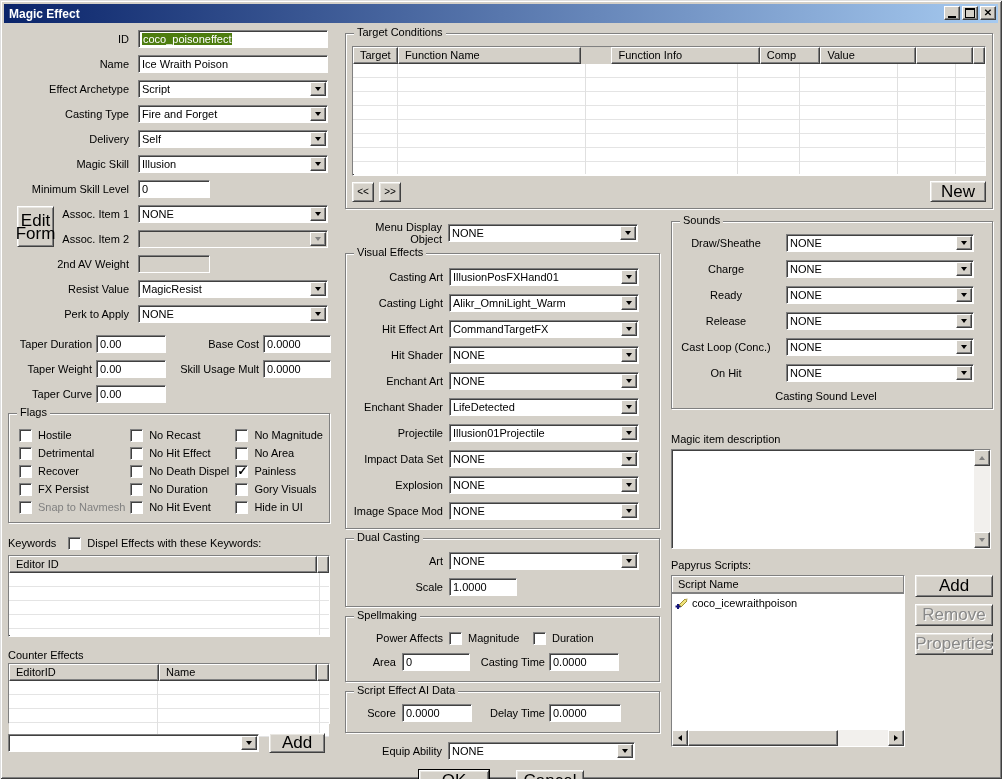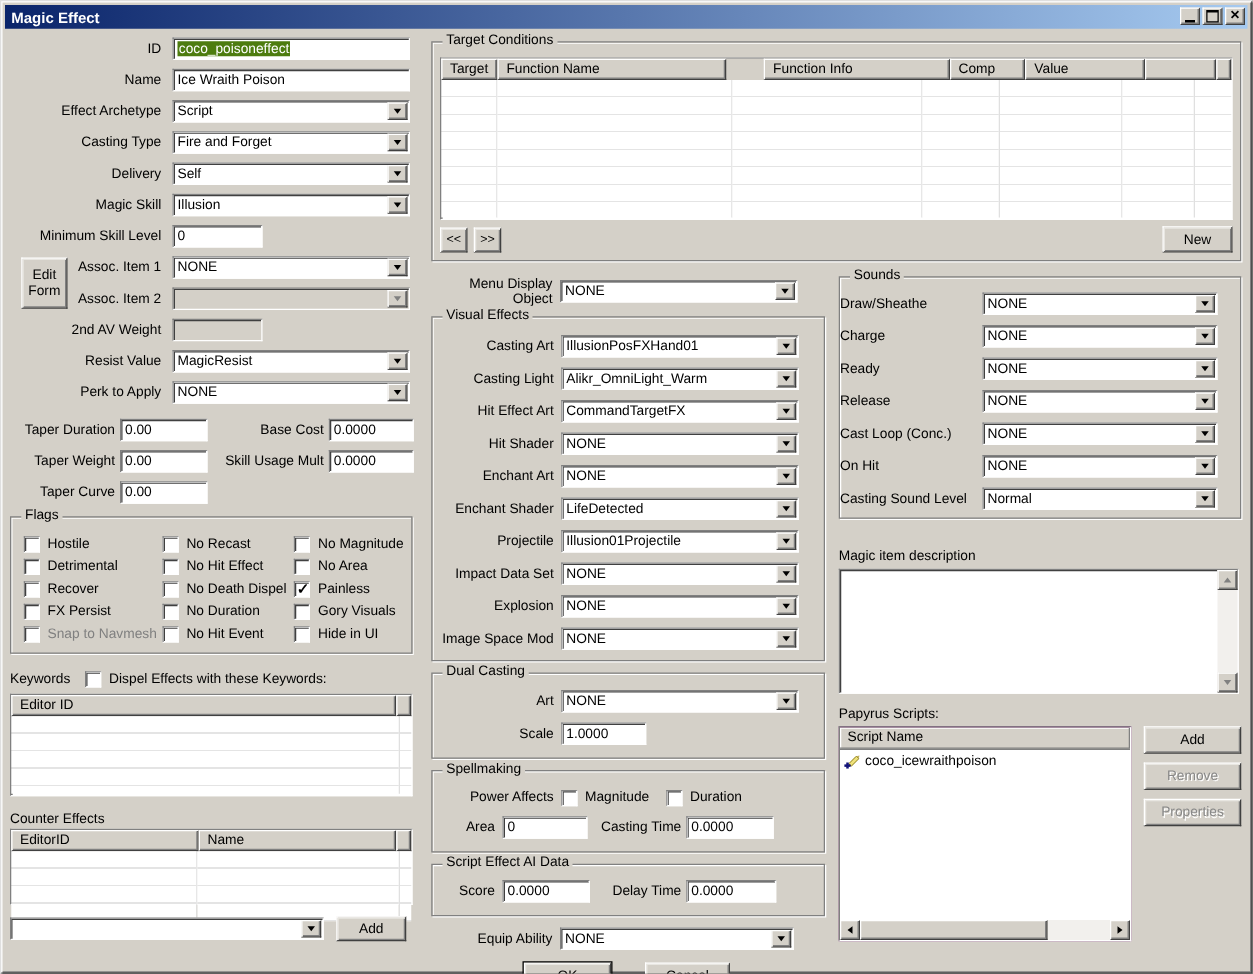--- a/index.html
+++ b/index.html
@@ -48,21 +48,21 @@
     box-shadow:inset -1px -1px 0 #808080;
     display:flex; align-items:center; justify-content:center;
   }
   .arr-dn { width:0; height:0; border-left:3px solid transparent; border-right:3px solid transparent; border-top:4px solid #000; }
   .combo.disabled { background:#d4d0c8; }
   .combo.disabled .arr-dn { border-top-color:#808080; }
 
   .btn {
     background:#d4d0c8; border:1px solid; border-color:#fff #404040 #404040 #fff;
     box-shadow: inset 1px 1px 0 #e8e6e1, inset -1px -1px 0 #808080;
-    display:flex; align-items:center; justify-content:center; font-size:11px; cursor:default;
+    display:flex; align-items:center; justify-content:center; font-size:17px; cursor:default;
   }
   .btn.default { outline:1px solid #000; }
   .btn.disabled { color:#888; text-shadow:1px 1px 0 #fff; }
 
   .check {
     width:13px; height:13px; background:#fff; flex:none;
     border:1px solid; border-color:#808080 #fff #fff #808080;
     box-shadow:inset 1px 1px 0 #404040; position:relative;
   }
   .check.checked::after { content:"✓"; position:absolute; left:1px; top:-2px; font-size:12px; font-weight:bold; color:#000; }
@@ -117,21 +117,21 @@
   .ve-box { width:315px; padding:14px 0 8px 0; margin-top:8px; }
   .dc-box { width:315px; padding:13px 0 2px 0; margin-top:9px; }
   .sm-box { width:315px; padding:12px 0 4px 0; margin-top:9px; }
   .ai-box { width:315px; padding:12px 0 4px 0; margin-top:9px; }
   .sm-row { display:flex; align-items:center; margin-bottom:6px; }
   .num68 { width:68px; flex:none; }
   .ok-row { display:flex; margin-top:10px; }
 
   
   .snd-box { width:322px; padding:12px 6px 6px 0; }
-  .slabel { flex:1; text-align:left; padding-right:6px; }
+  .slabel { flex:1; text-align:center; padding-right:6px; }
   .scombo { width:188px; flex:none; margin-right:12px; }
   .desc-label { margin-top:24px; }
   .descbox { margin-top:4px; width:320px; height:100px; display:flex; }
   .desc-area { flex:1; }
   .vscroll { width:16px; background:#f2f0ed; display:flex; flex-direction:column; justify-content:space-between; }
   .sbtn { width:16px; height:16px; background:#d4d0c8; border:1px solid; border-color:#fff #404040 #404040 #fff;
     box-shadow:inset -1px -1px 0 #808080; display:flex; align-items:center; justify-content:center; }
   .arr-up { width:0;height:0;border-left:3px solid transparent;border-right:3px solid transparent;border-bottom:4px solid #808080; }
   .arr-down { width:0;height:0;border-left:3px solid transparent;border-right:3px solid transparent;border-top:4px solid #808080; }
   .arr-left { width:0;height:0;border-top:3px solid transparent;border-bottom:3px solid transparent;border-right:4px solid #000; }
@@ -645,26 +645,20 @@
                 <span class="slabel">On Hit</span>
               <div class="combo sunken scombo">
                   <span class="ctext">NONE</span>
                   <span class="carrow">
                     <span class="arr-dn"></span>
                   </span>
                 </div>
               </div>
             <div class="mid-row" style="margin-bottom:0;">
                 <span class="slabel">Casting Sound Level</span>
-              <div class="combo sunken scombo">
-                  <span class="ctext">Normal</span>
-                  <span class="carrow">
-                    <span class="arr-dn"></span>
-                  </span>
-                </div>
               </div>
           </div>
 
           <div class="desc-label">Magic item description</div>
           <div class="descbox sunken">
             <div class="desc-area"></div>
             <div class="vscroll">
               <span class="sbtn">
                   <span class="arr-up"></span>
                 </span>

